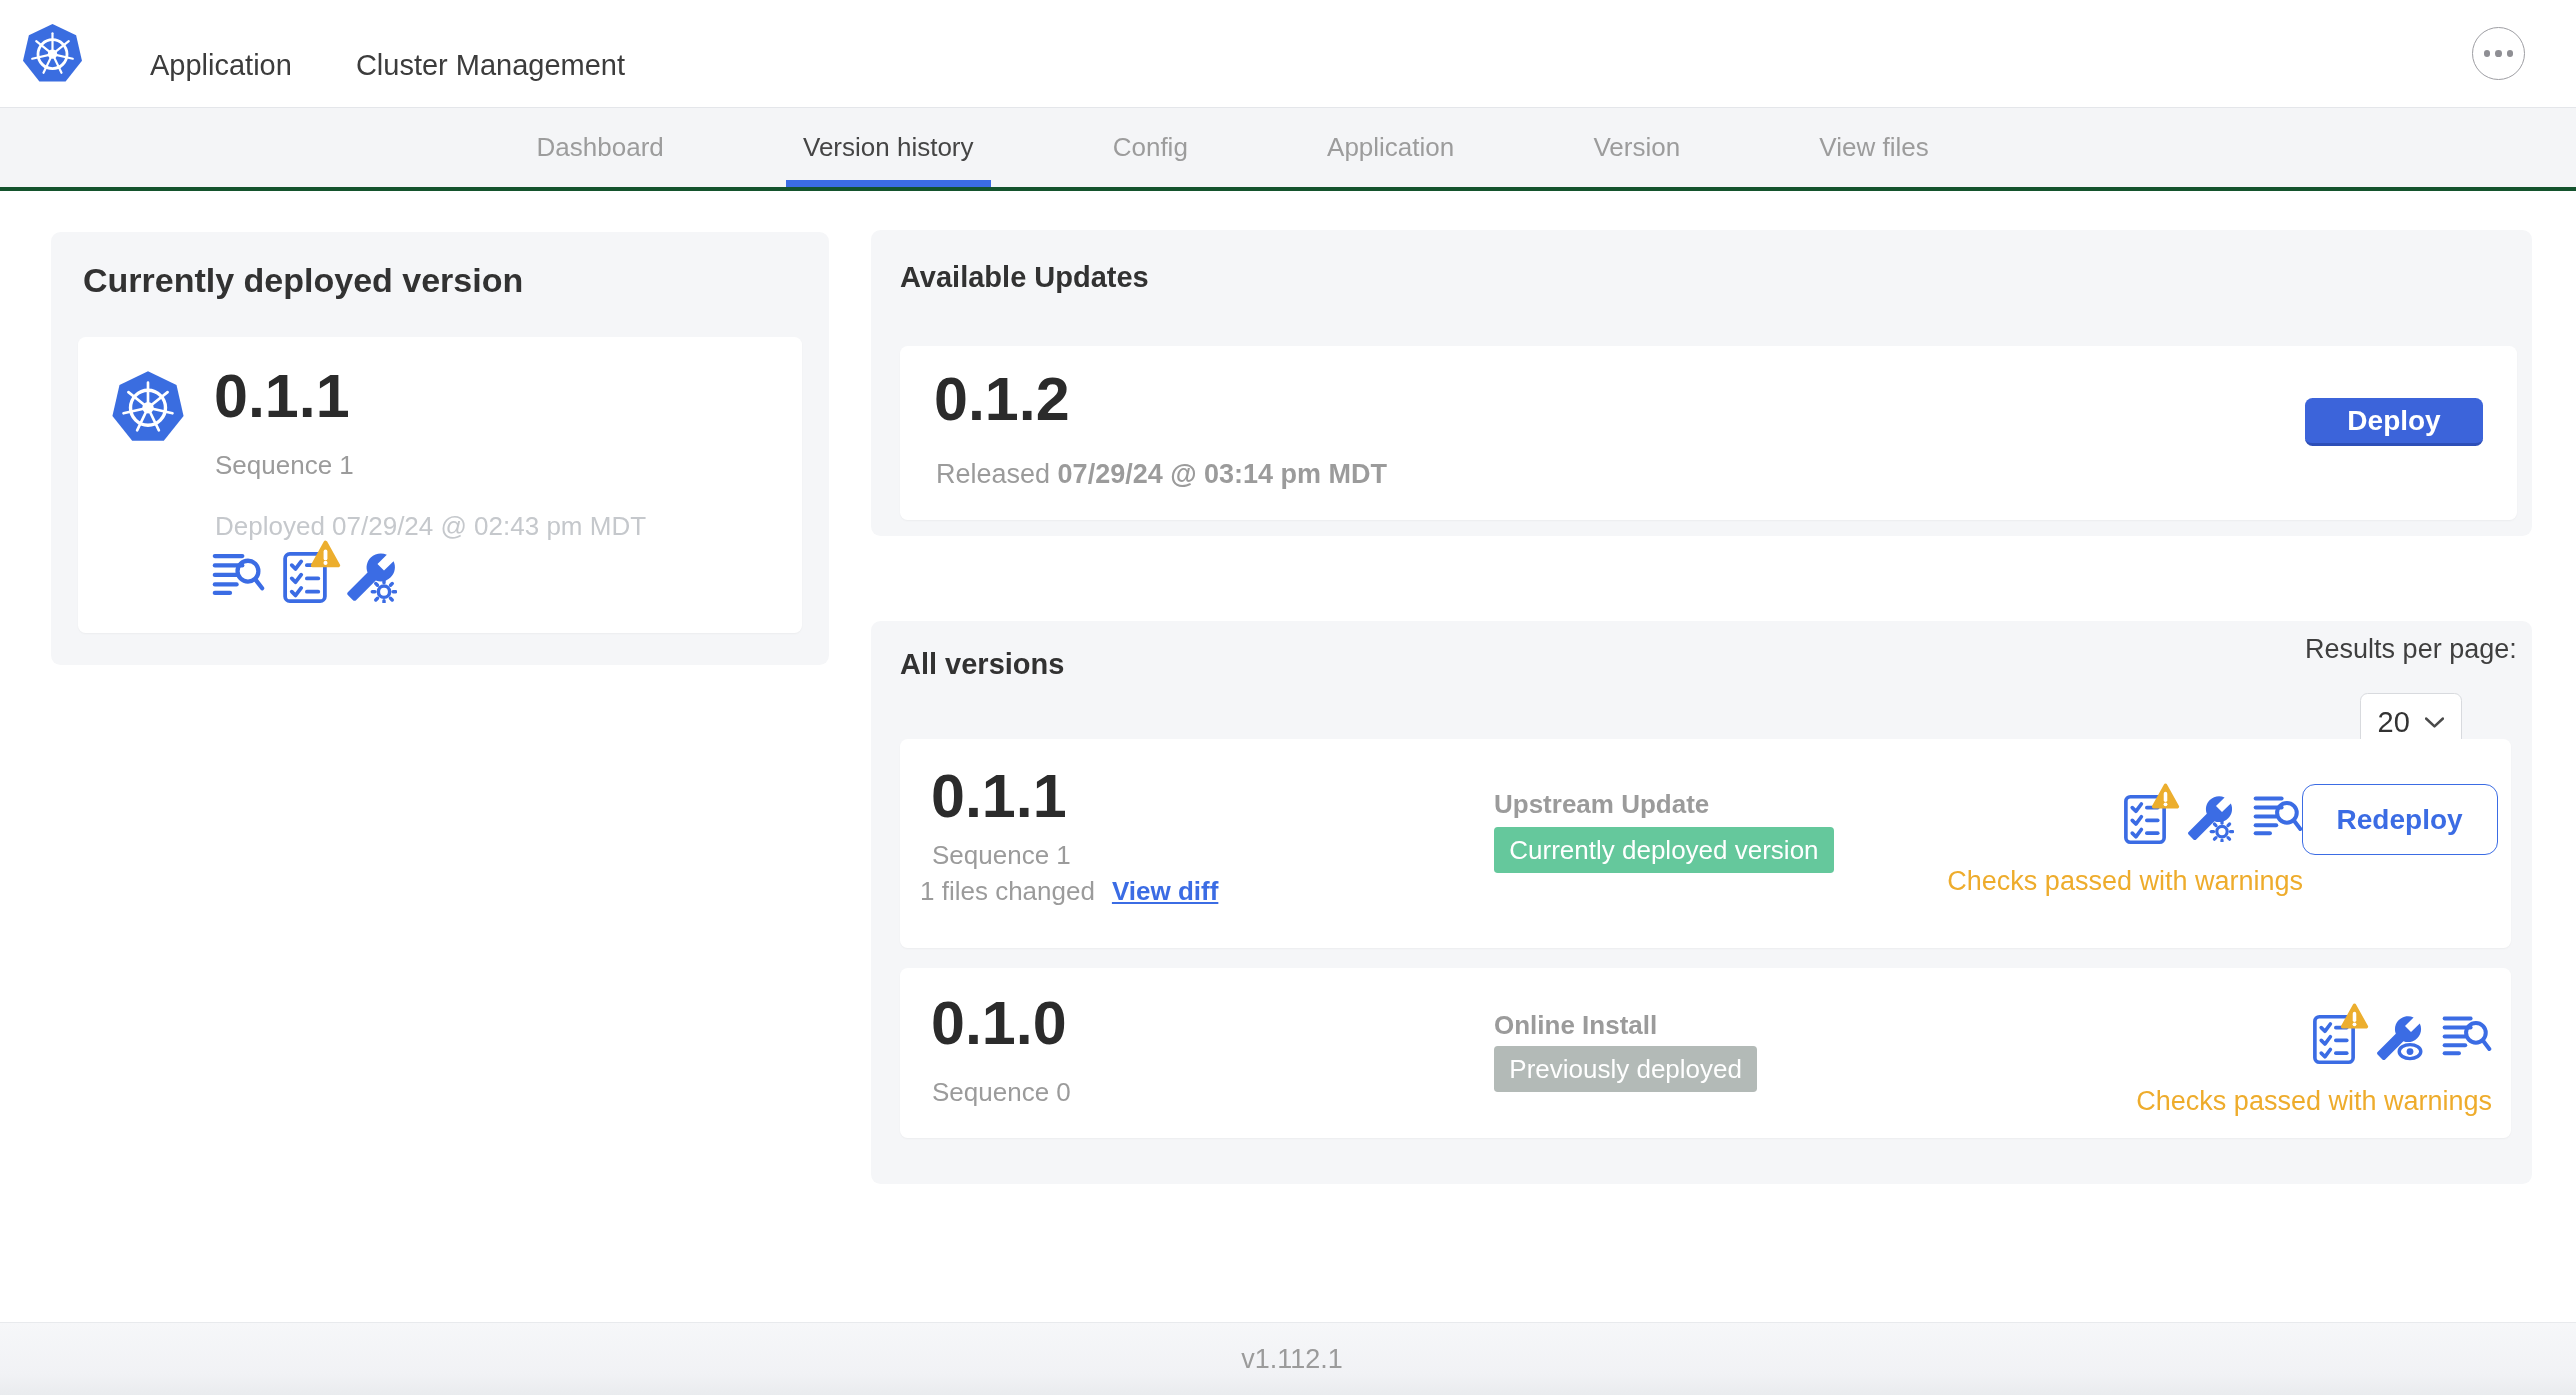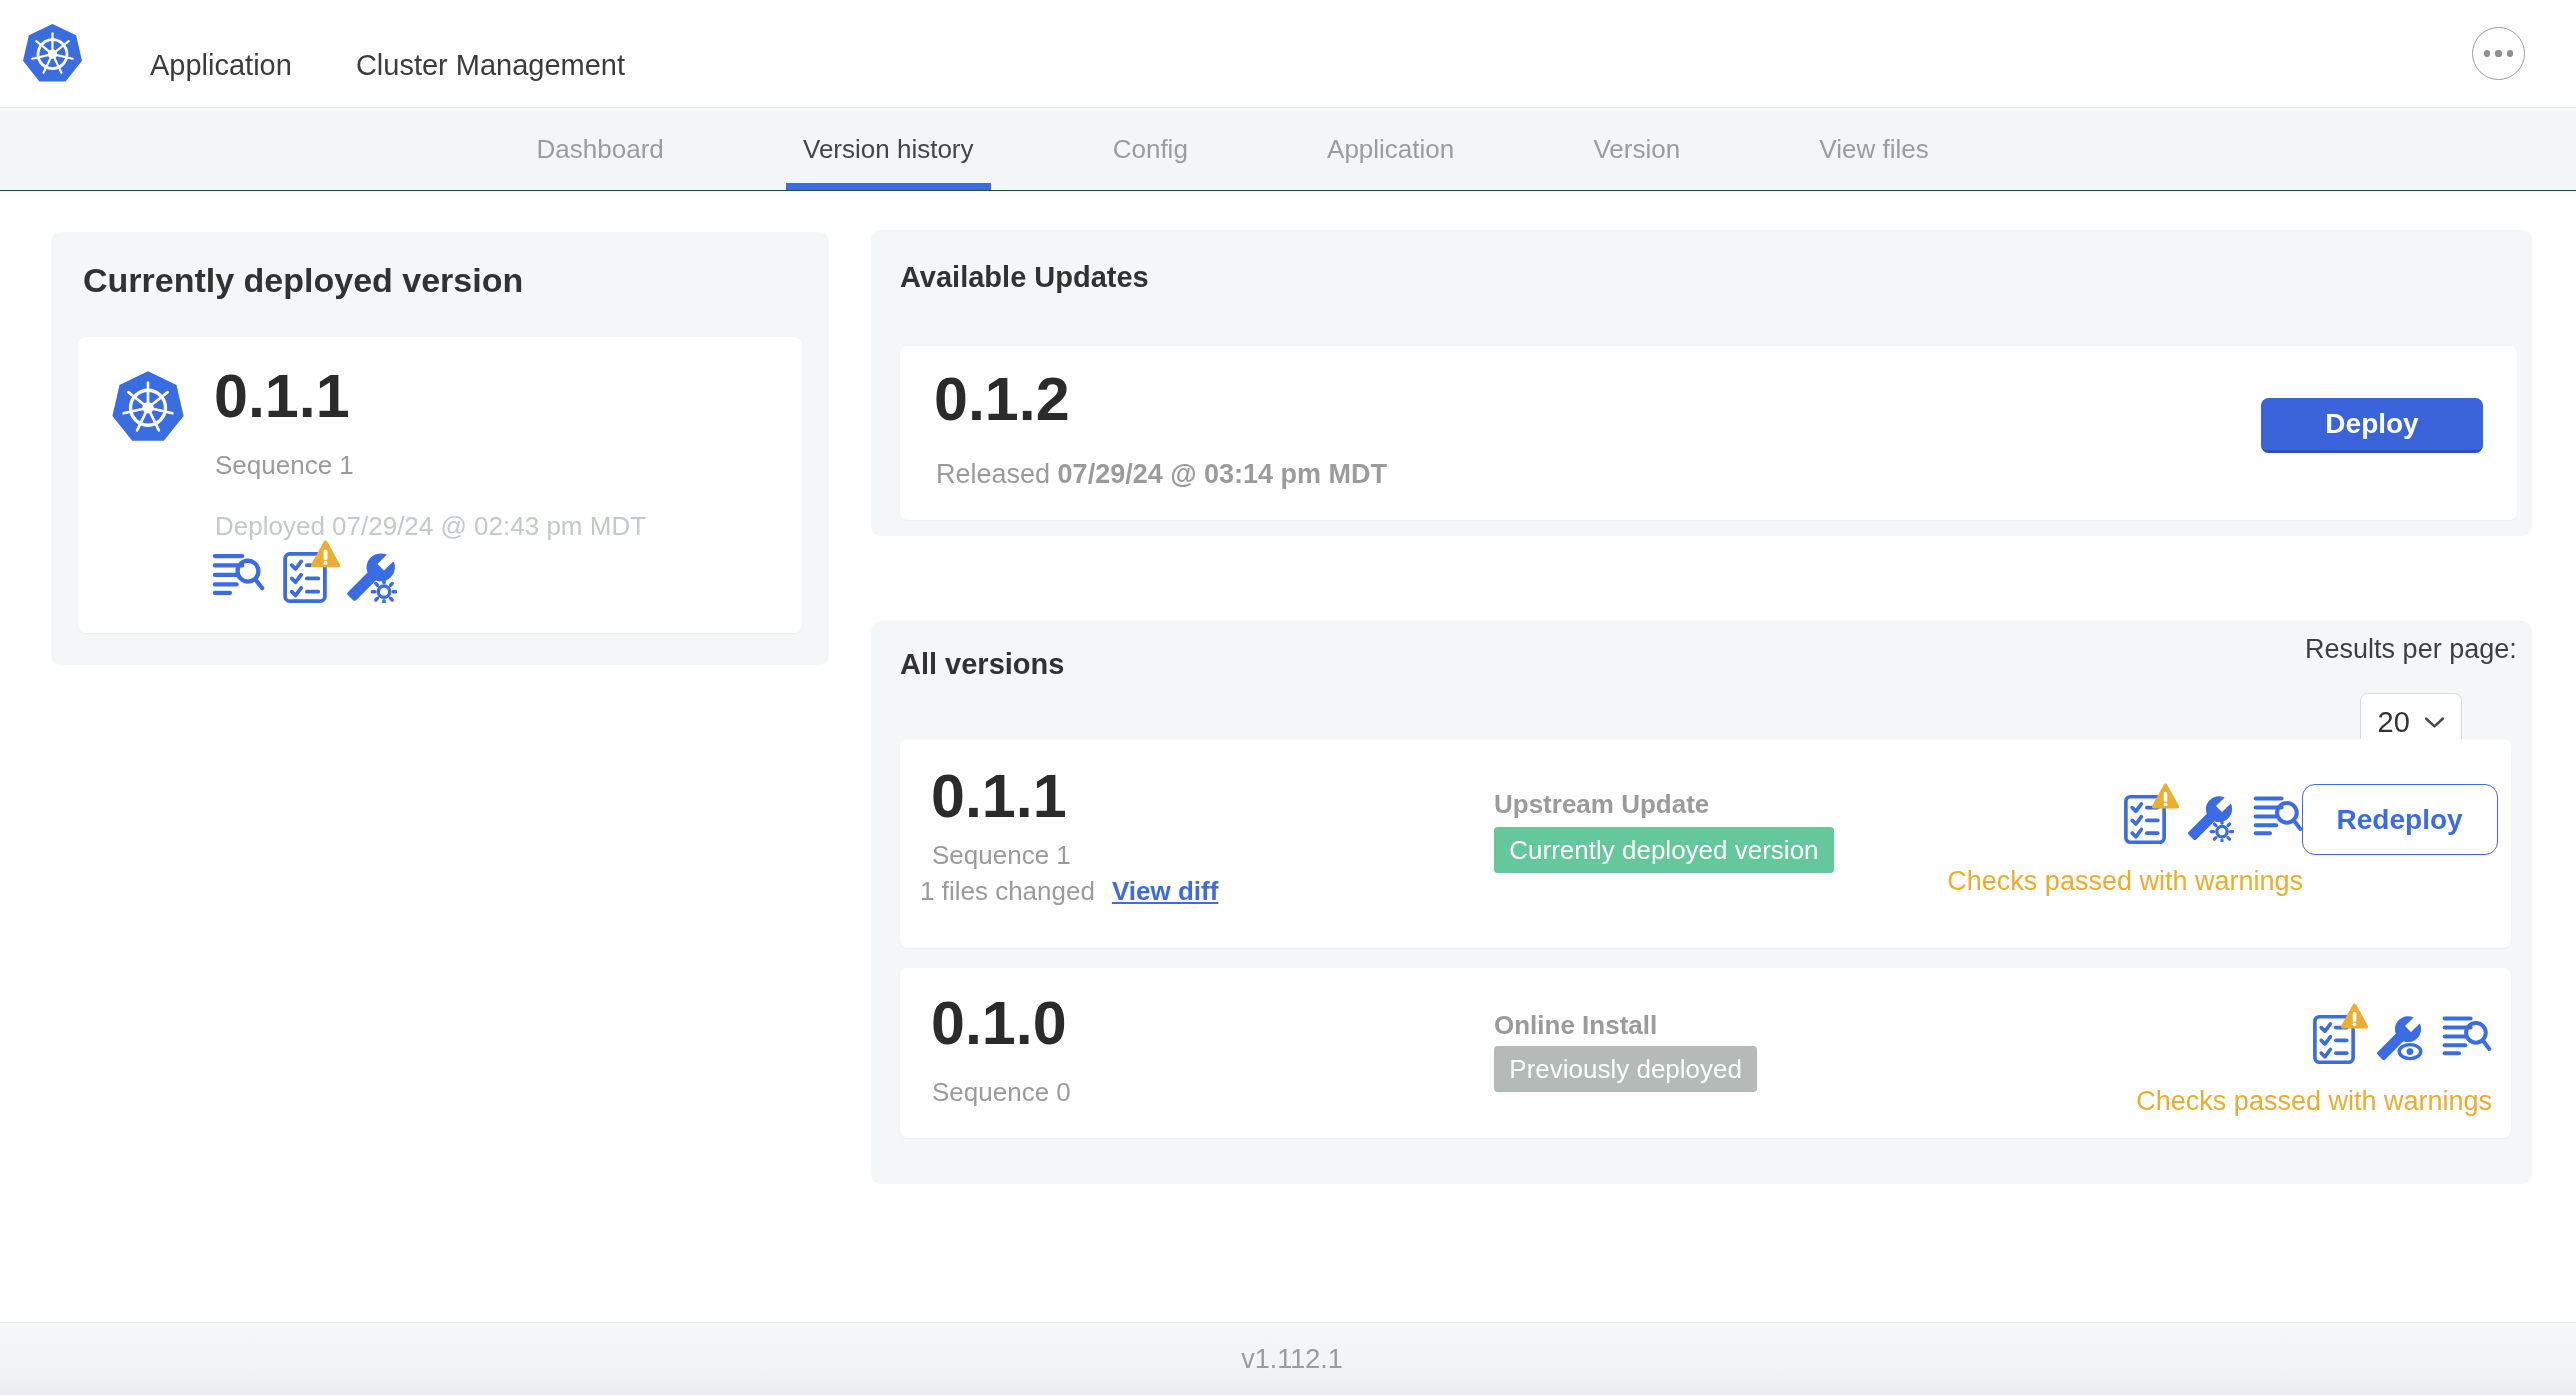--- a/index.html
+++ b/index.html
@@ -15,21 +15,21 @@
   .logo{position:absolute;left:21px;top:22px;width:63px;height:63px;cursor:pointer;}
   .header-tabs{position:absolute;left:118px;top:0;height:107px;display:flex;}
   .htab{position:relative;display:flex;align-items:center;height:100%;padding:12px 32px;
         font-size:29px;color:#3c3c3c;cursor:pointer;white-space:nowrap;}
   .htab.active::after{content:"";position:absolute;left:0;right:0;bottom:0;height:7.6px;background:var(--blue);}
   .menu-btn{position:absolute;right:51px;top:27px;width:53px;height:53px;border:1.9px solid #9e9ea3;
         border-radius:50%;display:flex;align-items:center;justify-content:center;gap:4.8px;cursor:pointer;background:#fff;box-sizing:border-box;}
   .menu-btn i{width:6.7px;height:6.7px;border-radius:50%;background:#8f8f94;}
   
   .subnav{position:absolute;left:0;top:107px;width:100%;height:84px;background:var(--subnavbg);
-        border-top:1px solid #e4e6ea;border-bottom:1px solid #14532d;box-sizing:border-box;}
+        border-top:1px solid #e4e6ea;border-bottom:4px solid #14532d;box-sizing:border-box;}
   .subnav-tabs{position:absolute;left:529px;top:0;height:100%;display:flex;gap:124px;}
   .stab{position:relative;display:flex;align-items:center;height:100%;font-size:26px;color:#9c9c9c;
         cursor:pointer;white-space:nowrap;padding:0 7.6px;}
   .stab.active{color:#454545;}
   .stab.active::after{content:"";position:absolute;left:-9.5px;right:-9.5px;bottom:0;height:6.7px;background:var(--blue);}
   
   .card{position:absolute;background:var(--cardbg);border-radius:9.5px;}
   .card-title{position:absolute;font-weight:bold;color:var(--dark);}
   .white-panel{position:absolute;background:#fff;border-radius:7.6px;box-shadow:0 1px 1.9px rgba(0,0,0,.04);}
   
@@ -43,21 +43,21 @@
   .icon-row{position:absolute;display:flex;gap:17px;align-items:flex-start;}
   .vicon{position:relative;display:inline-block;cursor:pointer;}
   .warn-tri{position:absolute;top:-11.5px;right:-13.4px;}
   
   #updates-card{left:871px;top:230px;width:1661px;height:306px;}
   #updates-card .card-title{left:29px;top:31px;font-size:29px;}
   #updates-row{left:29px;top:116px;right:15.3px;height:174px;}
   #updates-row .big-version{left:34px;top:23px;}
   .released-line{position:absolute;left:36px;top:113px;font-size:27px;color:var(--gray);}
   .released-line b{font-weight:bold;}
-  .deploy-btn{position:absolute;right:34px;top:52px;height:55px;padding:0 64px;background:var(--deployblue);
+  .deploy-btn{position:absolute;right:34px;top:52px;height:48px;padding:0 42px;background:var(--deployblue);
         border:none;border-bottom:3.8px solid var(--deployblue-dk);border-radius:7.6px;color:#fff;
         font-size:28px;font-weight:bold;font-family:inherit;cursor:pointer;text-align:right;}
   
   #versions-card{left:871px;top:621px;width:1661px;height:563px;}
   #versions-card .card-title{left:29px;top:27px;font-size:29px;}
   .rpp{position:absolute;right:15.3px;top:13.4px;display:flex;align-items:center;gap:28px;flex-direction:column;}
   .rpp-label{font-size:27px;color:#3f3f3f;}
   .rpp-select{display:flex;align-items:center;gap:15.3px;background:#fff;border:1px solid #d8dade;
         border-radius:7.6px;height:59px;padding:0 17px;cursor:pointer;box-sizing:border-box;}
   .rpp-value{font-size:29px;color:#333;}

